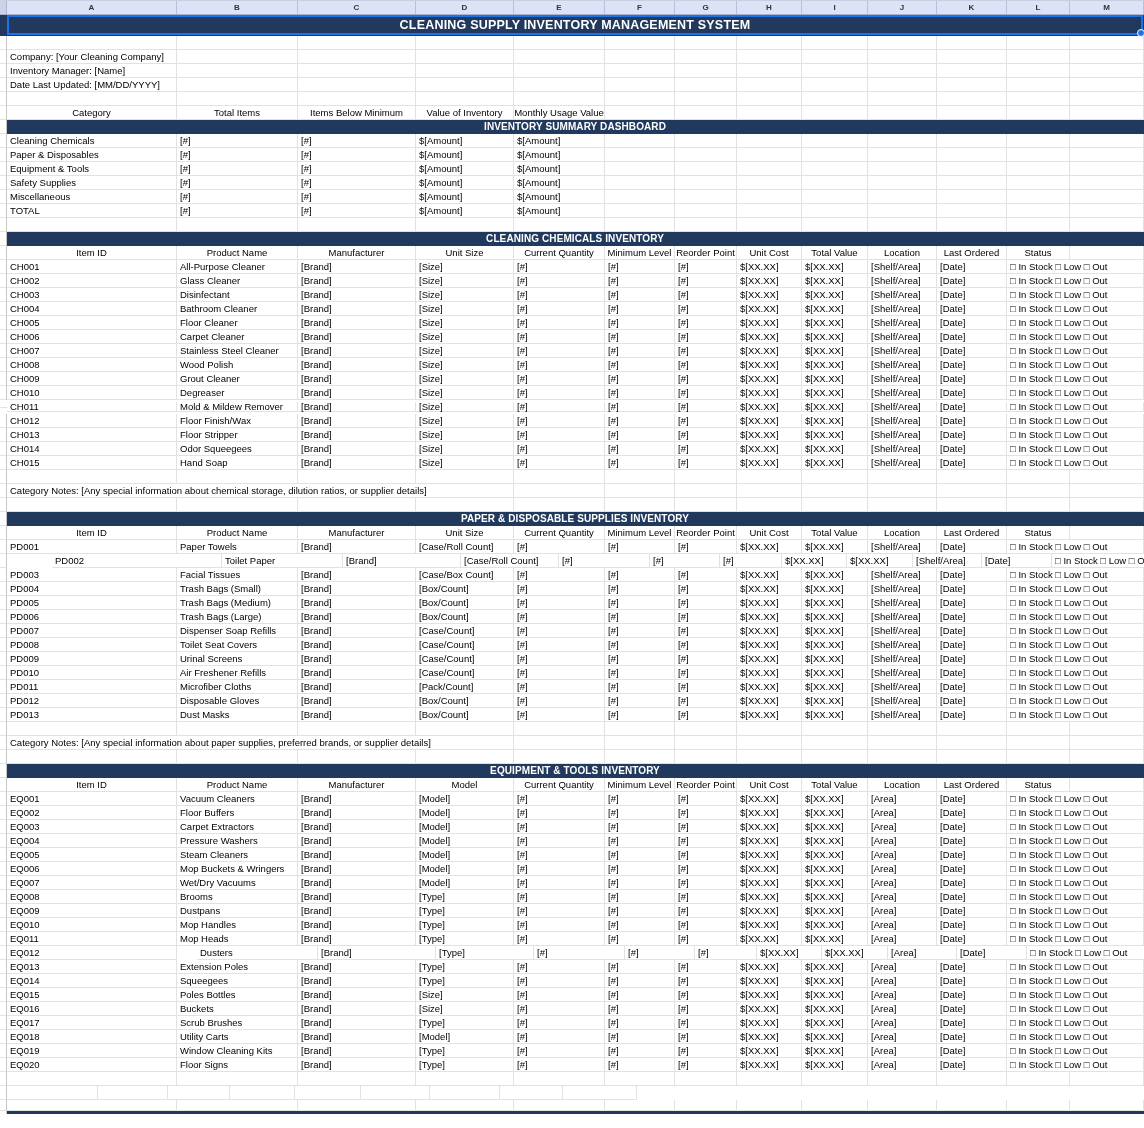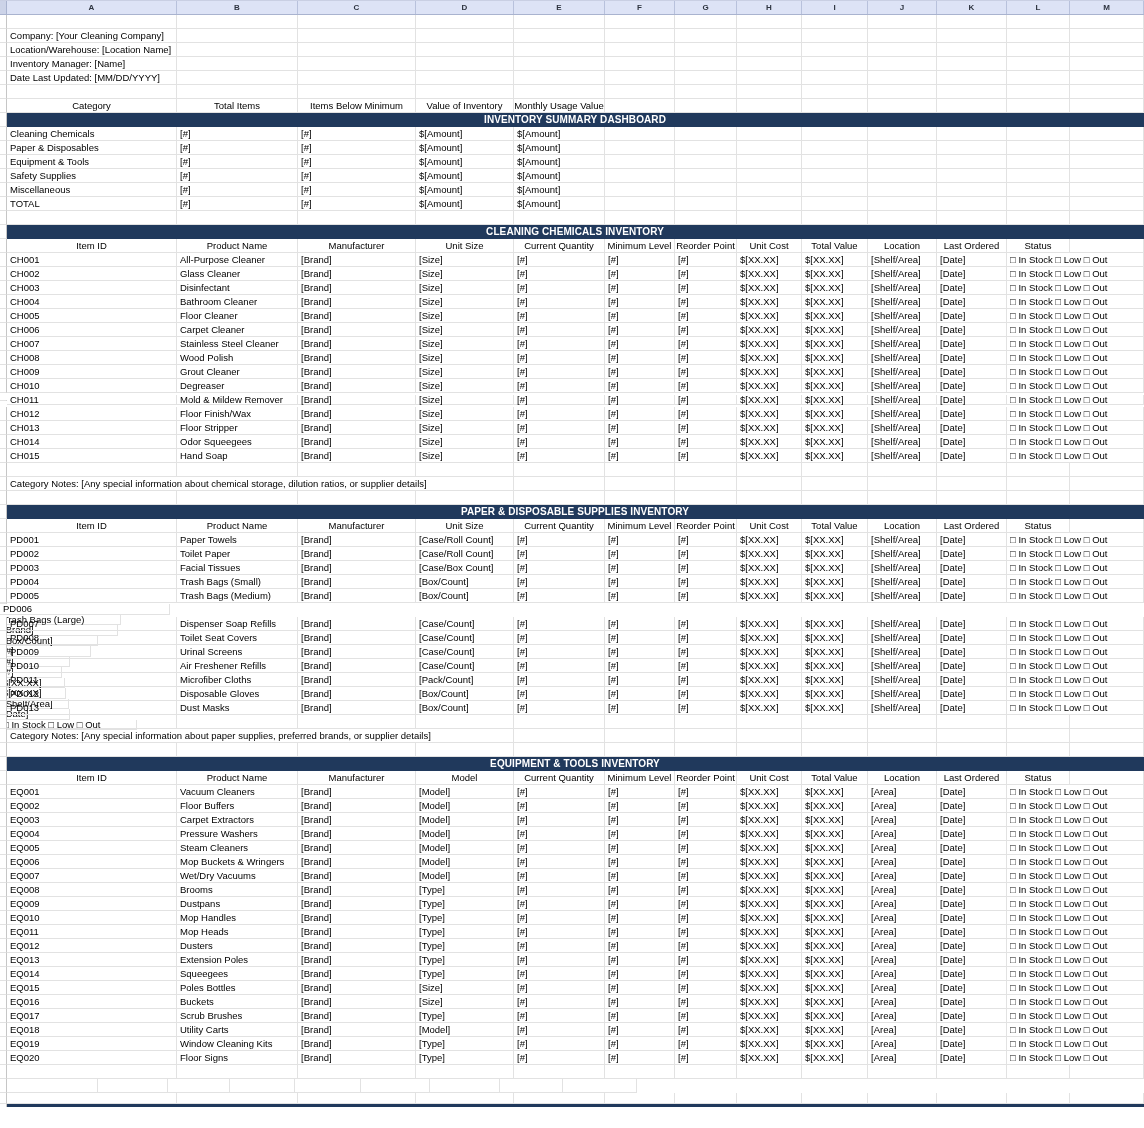--- a/index.html
+++ b/index.html
@@ -37,55 +37,43 @@
       <div class="collabel" style="width: 70px;">F</div>
       <div class="collabel" style="width: 62px;">G</div>
       <div class="collabel" style="width: 65px;">H</div>
       <div class="collabel" style="width: 66px;">I</div>
       <div class="collabel" style="width: 69px;">J</div>
       <div class="collabel" style="width: 70px;">K</div>
       <div class="collabel" style="width: 63px;">L</div>
       <div class="collabel" style="width: 74px;">M</div>
     </div>
   <div id="grid">
+      <div class="row" style="height: 21px;">
+        <div class="gut navy gutnavy"></div>
+        <div class="cell navy title-bar" style="width: 1137px;">CLEANING SUPPLY INVENTORY MANAGEMENT SYSTEM<span class="handle"></span></div>
+      </div>
       <div class="row" style="height: 14px;">
         <div class="gut"></div>
         <div class="cell" style="width: 170px;"></div>
         <div class="cell" style="width: 121px;"></div>
         <div class="cell" style="width: 118px;"></div>
         <div class="cell" style="width: 98px;"></div>
         <div class="cell" style="width: 91px;"></div>
         <div class="cell" style="width: 70px;"></div>
         <div class="cell" style="width: 62px;"></div>
         <div class="cell" style="width: 65px;"></div>
         <div class="cell" style="width: 66px;"></div>
         <div class="cell" style="width: 69px;"></div>
         <div class="cell" style="width: 70px;"></div>
         <div class="cell" style="width: 63px;"></div>
         <div class="cell" style="width: 74px;"></div>
       </div>
       <div class="row" style="height: 14px;">
         <div class="gut"></div>
         <div class="cell" style="width: 170px;">Company: [Your Cleaning Company]</div>
-        <div class="cell" style="width: 121px;"></div>
-        <div class="cell" style="width: 118px;"></div>
-        <div class="cell" style="width: 98px;"></div>
-        <div class="cell" style="width: 91px;"></div>
-        <div class="cell" style="width: 70px;"></div>
-        <div class="cell" style="width: 62px;"></div>
-        <div class="cell" style="width: 65px;"></div>
-        <div class="cell" style="width: 66px;"></div>
-        <div class="cell" style="width: 69px;"></div>
-        <div class="cell" style="width: 70px;"></div>
-        <div class="cell" style="width: 63px;"></div>
-        <div class="cell" style="width: 74px;"></div>
-      </div>
-      <div class="row" style="height: 14px;">
-        <div class="gut"></div>
-        <div class="cell" style="width: 170px;">Location/Warehouse: [Location Name]</div>
         <div class="cell" style="width: 121px;"></div>
         <div class="cell" style="width: 118px;"></div>
         <div class="cell" style="width: 98px;"></div>
         <div class="cell" style="width: 91px;"></div>
         <div class="cell" style="width: 70px;"></div>
         <div class="cell" style="width: 62px;"></div>
         <div class="cell" style="width: 65px;"></div>
         <div class="cell" style="width: 66px;"></div>
         <div class="cell" style="width: 69px;"></div>
         <div class="cell" style="width: 70px;"></div>
@@ -592,21 +580,21 @@
         <div class="cell" style="width: 70px;">[#]</div>
         <div class="cell" style="width: 62px;">[#]</div>
         <div class="cell" style="width: 65px;">$[XX.XX]</div>
         <div class="cell" style="width: 66px;">$[XX.XX]</div>
         <div class="cell" style="width: 69px;">[Shelf/Area]</div>
         <div class="cell" style="width: 70px;">[Date]</div>
         <div class="cell" style="width: 137px;">□ In Stock □ Low □ Out</div>
       </div>
       <div class="row" style="height: 14px;">
         <div class="gut"></div>
-        <div class="cell" style="width: 170px;">PD002</div>
+        <div class="cell" style="width: 170px; margin-left: 45px;">PD002</div>
         <div class="cell" style="width: 121px;">Toilet Paper</div>
         <div class="cell" style="width: 118px;">[Brand]</div>
         <div class="cell" style="width: 98px;">[Case/Roll Count]</div>
         <div class="cell" style="width: 91px;">[#]</div>
         <div class="cell" style="width: 70px;">[#]</div>
         <div class="cell" style="width: 62px;">[#]</div>
         <div class="cell" style="width: 65px;">$[XX.XX]</div>
         <div class="cell" style="width: 66px;">$[XX.XX]</div>
         <div class="cell" style="width: 69px;">[Shelf/Area]</div>
         <div class="cell" style="width: 70px;">[Date]</div>
@@ -650,21 +638,21 @@
         <div class="cell" style="width: 98px;">[Box/Count]</div>
         <div class="cell" style="width: 91px;">[#]</div>
         <div class="cell" style="width: 70px;">[#]</div>
         <div class="cell" style="width: 62px;">[#]</div>
         <div class="cell" style="width: 65px;">$[XX.XX]</div>
         <div class="cell" style="width: 66px;">$[XX.XX]</div>
         <div class="cell" style="width: 69px;">[Shelf/Area]</div>
         <div class="cell" style="width: 70px;">[Date]</div>
         <div class="cell" style="width: 137px;">□ In Stock □ Low □ Out</div>
       </div>
-      <div class="row" style="height: 14px; flex-direction: column;">
+      <div class="row" style="height: 14px;">
         <div class="gut"></div>
         <div class="cell" style="width: 170px;">PD006</div>
         <div class="cell" style="width: 121px;">Trash Bags (Large)</div>
         <div class="cell" style="width: 118px;">[Brand]</div>
         <div class="cell" style="width: 98px;">[Box/Count]</div>
         <div class="cell" style="width: 91px;">[#]</div>
         <div class="cell" style="width: 70px;">[#]</div>
         <div class="cell" style="width: 62px;">[#]</div>
         <div class="cell" style="width: 65px;">$[XX.XX]</div>
         <div class="cell" style="width: 66px;">$[XX.XX]</div>
@@ -1003,21 +991,21 @@
         <div class="cell" style="width: 62px;">[#]</div>
         <div class="cell" style="width: 65px;">$[XX.XX]</div>
         <div class="cell" style="width: 66px;">$[XX.XX]</div>
         <div class="cell" style="width: 69px;">[Area]</div>
         <div class="cell" style="width: 70px;">[Date]</div>
         <div class="cell" style="width: 137px;">□ In Stock □ Low □ Out</div>
       </div>
       <div class="row" style="height: 14px;">
         <div class="gut"></div>
         <div class="cell" style="width: 170px;">EQ012</div>
-        <div class="cell" style="width: 121px;">Dusters</div>
+        <div class="cell" style="width: 121px; margin-left: 20px;">Dusters</div>
         <div class="cell" style="width: 118px;">[Brand]</div>
         <div class="cell" style="width: 98px;">[Type]</div>
         <div class="cell" style="width: 91px;">[#]</div>
         <div class="cell" style="width: 70px;">[#]</div>
         <div class="cell" style="width: 62px;">[#]</div>
         <div class="cell" style="width: 65px;">$[XX.XX]</div>
         <div class="cell" style="width: 66px;">$[XX.XX]</div>
         <div class="cell" style="width: 69px;">[Area]</div>
         <div class="cell" style="width: 70px;">[Date]</div>
         <div class="cell" style="width: 137px;">□ In Stock □ Low □ Out</div>

